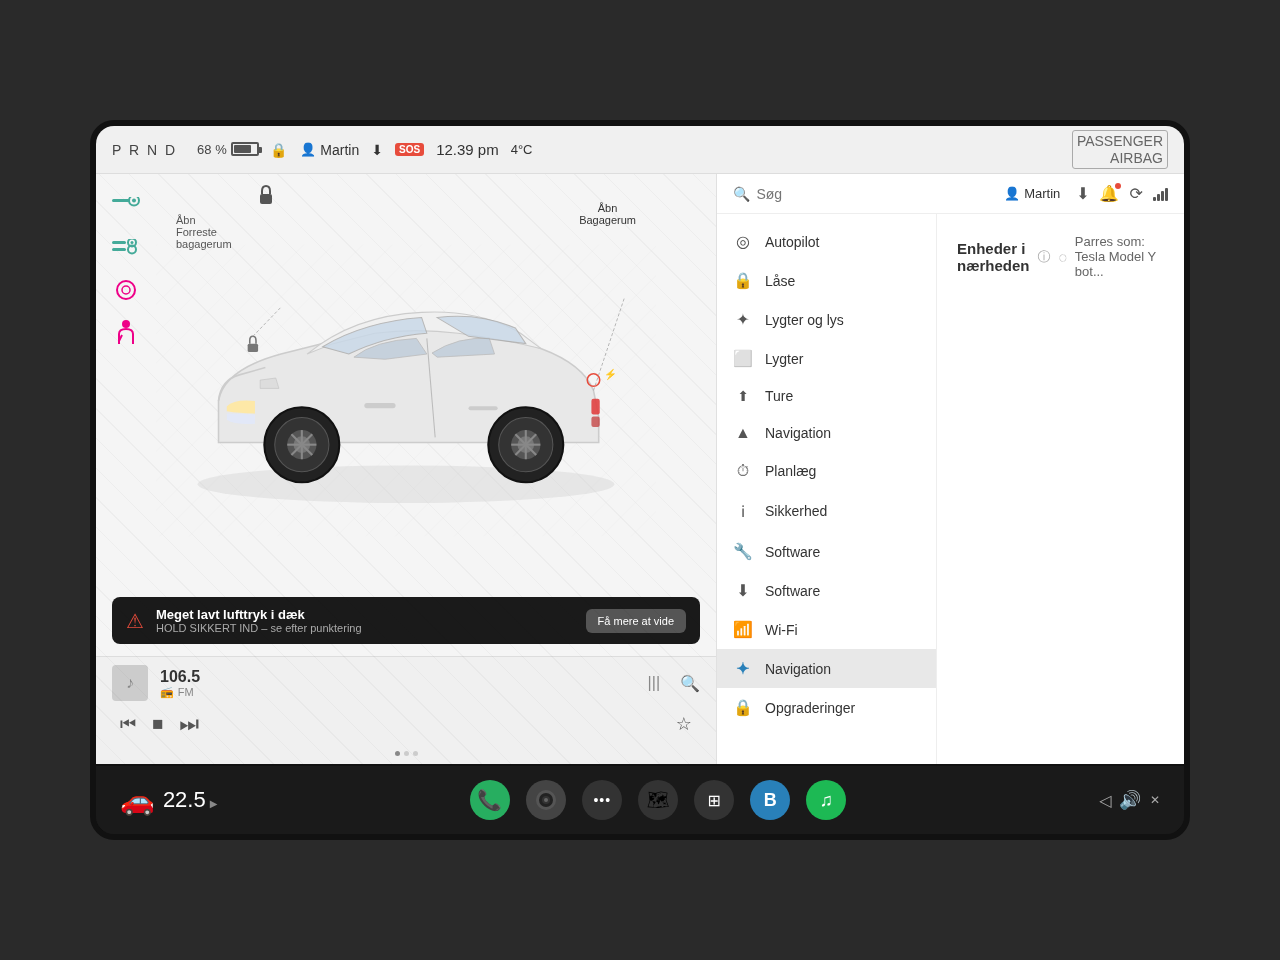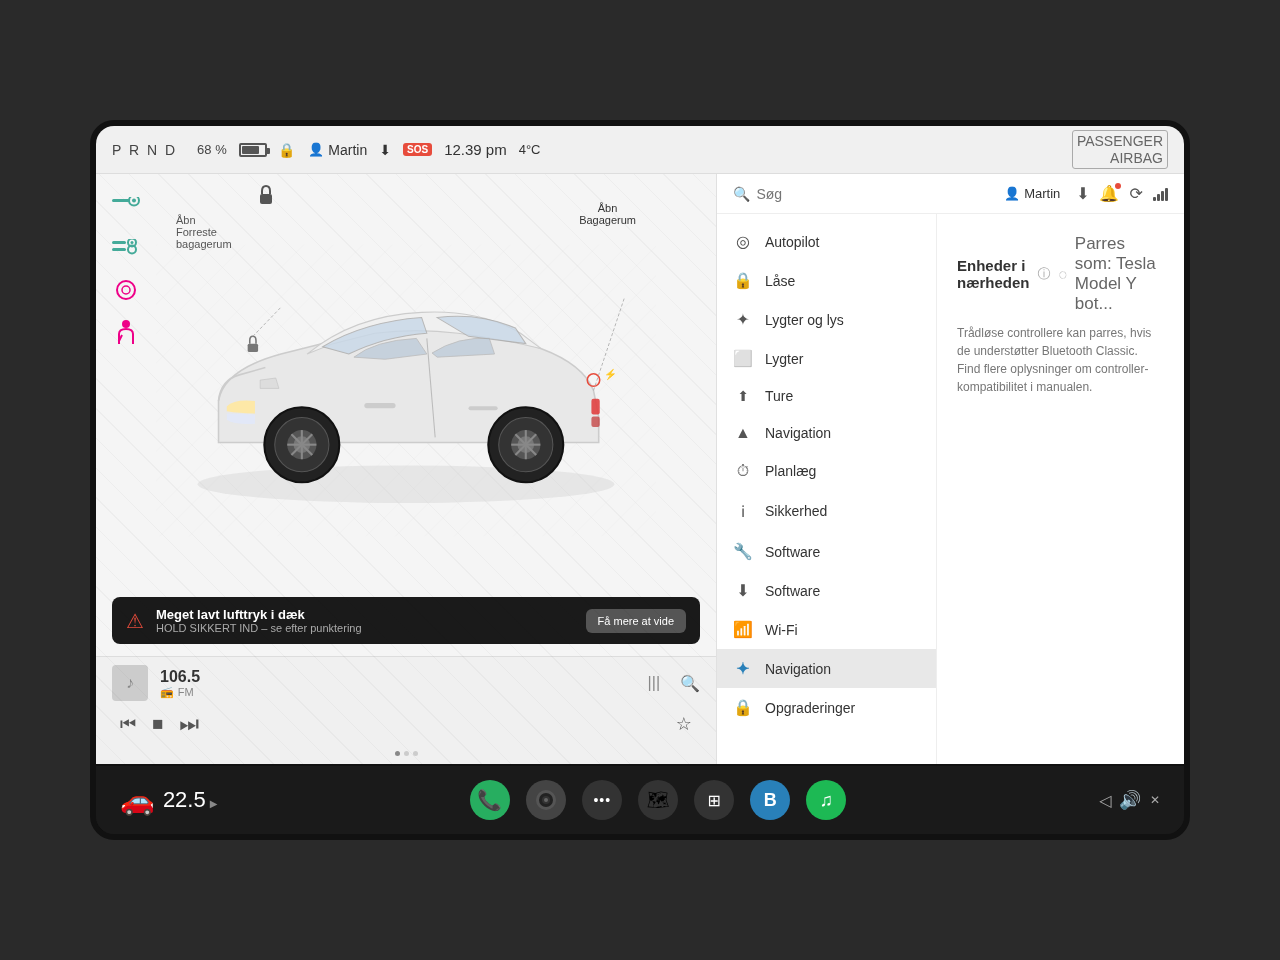--- a/index.html
+++ b/index.html
@@ -42,22 +42,22 @@
     .status-prnd {
       font-size: 14px;
       font-weight: 500;
       color: #444;
       letter-spacing: 2px;
       margin-right: 8px;
     }
 
     .status-battery {
       display: flex;
-      align-items: flex-end;
-      gap: 12px;
+      align-items: flex-start;
+      gap: 4px;
     }
 
     .battery-icon {
       width: 28px;
       height: 14px;
       border: 2px solid #555;
       border-radius: 2px;
       position: relative;
       display: inline-flex;
       align-items: center;
@@ -413,21 +413,21 @@
       margin-bottom: 8px;
     }
 
     .bluetooth-title {
       font-size: 15px;
       font-weight: 600;
       color: #333;
     }
 
     .bluetooth-subtitle {
-      font-size: 17px;
+      font-size: 13px;
       color: #666;
     }
 
     .bluetooth-desc {
       font-size: 12px;
       color: #777;
       line-height: 1.5;
       margin-top: 12px;
     }
 
@@ -813,21 +813,20 @@
           </div>
         </div>
 
         <div class="settings-main">
           <div class="bluetooth-header">
             <span class="bluetooth-title">Enheder i nærheden</span>
             <span style="color:#aaa;font-size:13px;">ⓘ</span>
             <span style="font-size:14px;color:#888;">◌</span>
             <span class="bluetooth-subtitle">Parres som: Tesla Model Y bot...</span>
           </div>
-          <div class="bluetooth-desc" style="margin-top:10px;">Trådløse controllere kan parres, hvis de understøtter Bluetooth Classic. Find flere oplysninger om controller-kompatibilitet i manualen.</div>
         </div>
 
       </div>
     </div>
   </div>
 
   <div class="taskbar">
     <div class="taskbar-left">
       <span class="taskbar-car-icon">🚗</span>
       <div style="display:flex;align-items:baseline;gap:4px;justify-content:center;">

